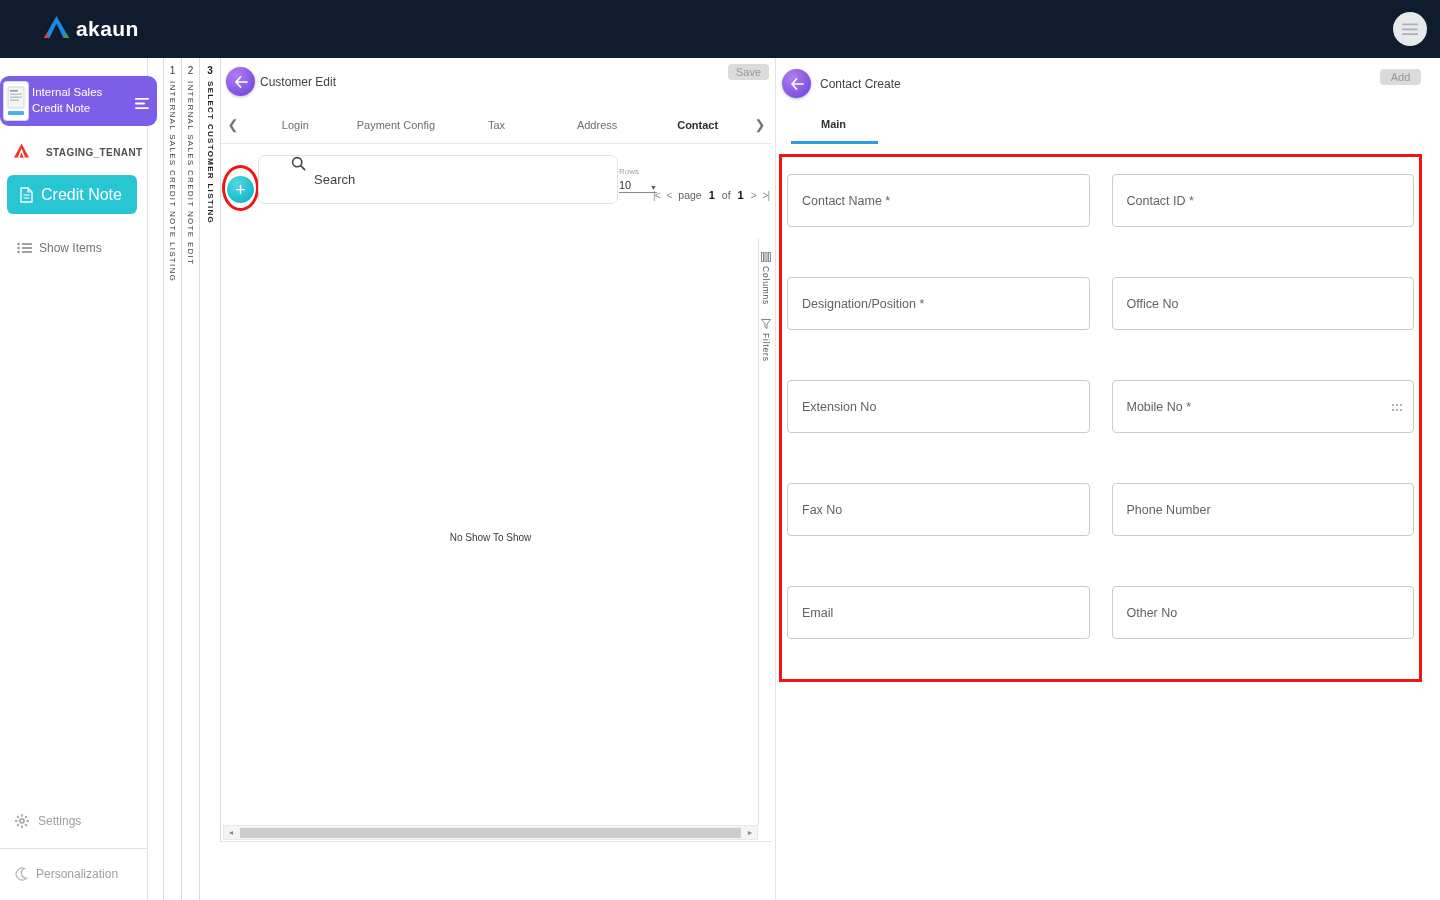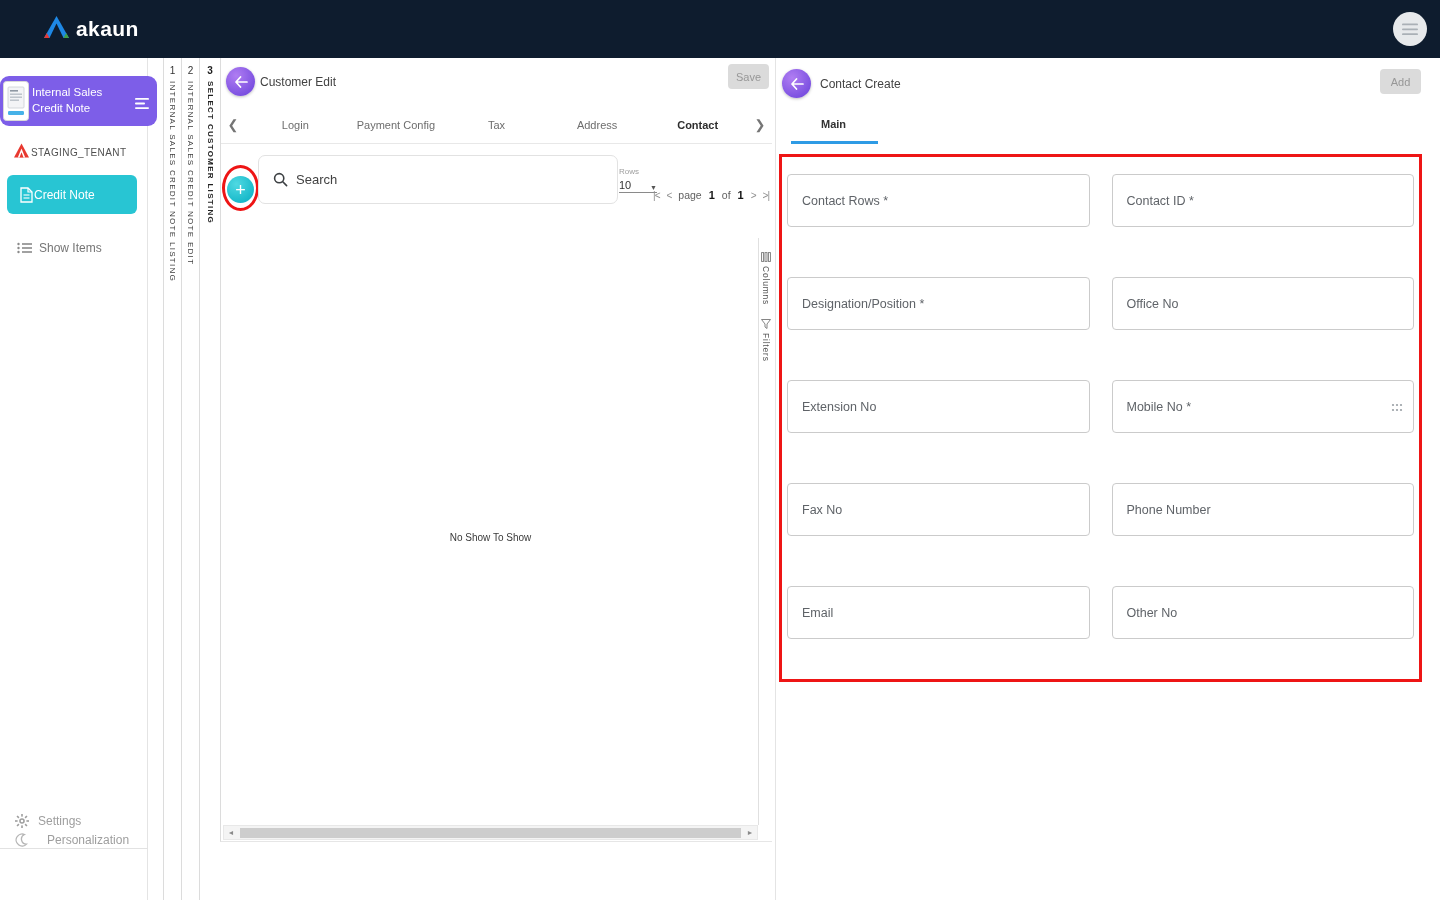--- a/index.html
+++ b/index.html
@@ -18,68 +18,68 @@
   
   .sidebar { position:absolute; left:0; top:58px; width:148px; height:842px; background:#fff;
     border-right:1px solid #e4e4e4; }
   .module-banner { position:absolute; left:0; top:18px; width:157px; height:50px; background:#7d5ee8;
     border-radius:9px; display:flex; align-items:center; cursor:pointer; }
   .module-icon { position:absolute; left:3px; top:5px; }
   .module-label { margin-left:32px; width:84px; color:#fff; font-size:11.5px; line-height:1.35; }
   .module-burger { position:absolute; right:8px; top:19px; }
   .tenant-row { position:absolute; left:0; top:84px; width:148px; height:20px; display:flex; align-items:center; cursor:pointer; }
   .tenant-icon { margin-left:14px; }
-  .tenant-label { margin-left:2px; font-size:10px; color:#4f4f4f; letter-spacing:.4px; font-weight:400; }
+  .tenant-label { margin-left:17px; font-size:10px; color:#4f4f4f; letter-spacing:.4px; font-weight:700; }
   .side-item-active { position:absolute; left:7px; top:117px; width:130px; height:39px; background:#28c5d3;
     border-radius:6px; display:flex; align-items:center; cursor:pointer; }
-  .side-item-active .lbl { margin-left:1px; color:#fff; font-size:12px; }
+  .side-item-active .lbl { margin-left:8px; color:#fff; font-size:16px; }
   .side-item-active svg { margin-left:13px; }
   .side-item { position:absolute; left:0; top:180px; width:148px; height:20px; display:flex; align-items:center; color:#757575; cursor:pointer; }
   .side-item svg { margin-left:17px; }
   .side-item .lbl { margin-left:7px; font-size:12px; }
   .foot-item { position:absolute; left:0; width:148px; height:22px; display:flex; align-items:center; color:#9e9e9e; cursor:pointer; }
   .foot-item svg { margin-left:14px; }
   .foot-item .lbl { margin-left:8px; font-size:12px; }
   .foot-settings { top:752px; }
   .side-divider { position:absolute; left:0; top:790px; width:148px; border-top:1px solid #e2e2e2; }
-  .foot-pers { top:771px;gap:11px; }
+  .foot-pers { top:805px; }
   
   .wtabs { position:absolute; left:163px; top:58px; height:842px; display:flex; }
   .wtab { width:18px; border-left:1px solid #dcdcdc; display:flex; flex-direction:column; align-items:center; cursor:pointer; }
   .wtab .num { font-size:10px; color:#333; padding-top:7px; }
   .wtab .vlabel { writing-mode:vertical-rl; text-orientation:mixed; font-size:8px; letter-spacing:1.3px;
     color:#3c3c3c; margin-top:5px; white-space:nowrap; }
   .wtab.active { width:21px; }
   .wtab.active .num, .wtab.active .vlabel { font-weight:bold; color:#1f1f1f; }
   
   .panel-header-title { font-size:12px; color:#424242; }
   .circle-back { width:29px; height:29px; border-radius:50%;
     background:radial-gradient(circle at 35% 30%, #b07df2, #7a4fe0 75%);
     display:flex; align-items:center; justify-content:center; cursor:pointer; box-shadow:0 1px 3px rgba(0,0,0,.25); }
   .gray-btn { background:#dbdbdb; color:#979797; font-size:11px; border:none; border-radius:4px;
-    width:41px; height:25px; cursor:pointer; }
+    width:41px; height:16px; cursor:pointer; }
   
   .panel-mid { position:absolute; left:220px; top:58px; width:552px; height:784px; background:#fff;
     border-left:1px solid #dcdcdc; border-bottom:1px solid #e6e6e6; }
   .mid-header { position:relative; height:48px; }
   .mid-header .circle-back { position:absolute; left:5px; top:9px; }
   .mid-header .panel-header-title { position:absolute; left:39px; top:17px; }
   .mid-header .gray-btn { position:absolute; right:3px; top:6px; }
   .mid-tabs { position:relative; height:38px; border-bottom:1px solid #e8e8e8; display:flex; align-items:center; }
   .tab-chevron { width:24px; text-align:center; color:#757575; font-size:13px; cursor:pointer; }
   .mid-tabs .tabs-row { flex:1; display:flex; }
   .mid-tabs .tab { flex:1; text-align:center; font-size:11px; color:#6d6d6d; cursor:pointer; }
   .mid-tabs .tab.active { color:#2d2d2d; font-weight:600; }
   .annotation-ring { position:absolute; left:1px; top:107px; width:37px; height:46px; border:3px solid #ee1515;
     border-radius:50%; pointer-events:none; }
   .plus-btn { position:absolute; left:6px; top:118px; width:27px; height:27px; border-radius:50%;
     background:radial-gradient(circle at 35% 30%, #4fd9e2, #17b8c9 75%); color:#fff; font-size:18px;
     display:flex; align-items:center; justify-content:center; cursor:pointer; line-height:1; }
   .search-box { position:absolute; left:37px; top:97px; width:360px; height:49px; border:1px solid #e2e2e2;
-    border-radius:7px; background:#fff; display:flex; align-items:center; padding-left:14px; }
+    border-radius:7px; background:#fff; display:flex; padding-left:32px; }
   .search-box input { border:none; outline:none; flex:1; font-size:13px; margin-left:8px;
     font-family:"Liberation Sans", sans-serif; color:#333; background:transparent; }
   .search-box input::placeholder { color:#424242; opacity:1; }
   .rows-group { position:absolute; left:398px; top:109px; width:40px; }
   .rows-label { font-size:8px; color:#9e9e9e; }
   .rows-select { margin-top:3px; width:38px; border-bottom:1px solid #8a8a8a; display:flex;
     justify-content:space-between; align-items:flex-end; font-size:11px; color:#333; cursor:pointer; padding-bottom:1px; }
   .rows-select .caret { font-size:7px; color:#555; }
   .pagination { position:absolute; right:3px; top:131px; display:flex; align-items:center; gap:7px; }
   .pg-ctl { color:#8f8f8f; font-size:10px; cursor:pointer; letter-spacing:-1px; }
@@ -337,21 +337,21 @@
   </div>
 
   <div class="right-tabs">
     <span class="tab">Main</span>
     <div class="tab-underline"></div>
   </div>
 
   <div class="annotation-rect">
     <div class="form-grid">
       <div class="field">
-        <span class="flabel">Contact Rows *</span>
+        <span class="flabel">Contact Name *</span>
       </div>
       <div class="field">
         <span class="flabel">Contact ID *</span>
       </div>
       <div class="field">
         <span class="flabel">Designation/Position *</span>
       </div>
       <div class="field">
         <span class="flabel">Office No</span>
       </div>

